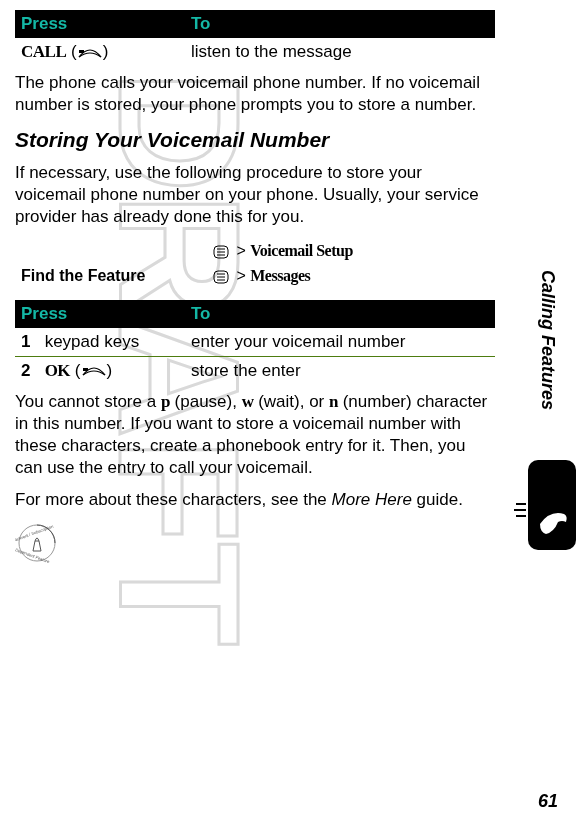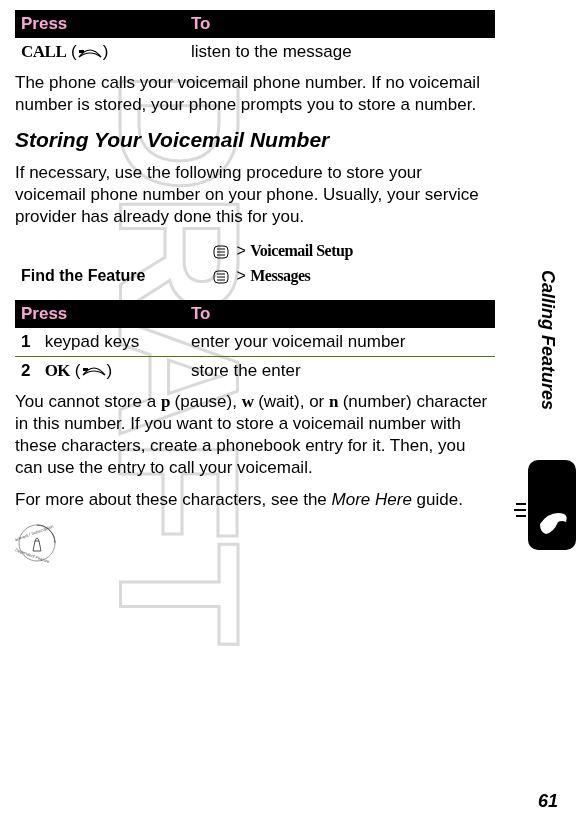--- a/index.html
+++ b/index.html
@@ -31,21 +31,21 @@
     padding-top: 8px;
   }
   table.press {
     width: 100%;
     border-collapse: collapse;
     margin-top: 2px;
     margin-bottom: 4px;
   }
   table.press th {
     background: #000;
-    color: #f9a8d4;
+    color: #14b8a6;
     text-align: left;
     padding: 3px 6px;
     font-weight: bold;
     font-size: 17px;
   }
   table.press td {
     padding: 3px 6px;
     vertical-align: top;
     font-size: 17px;
   }

